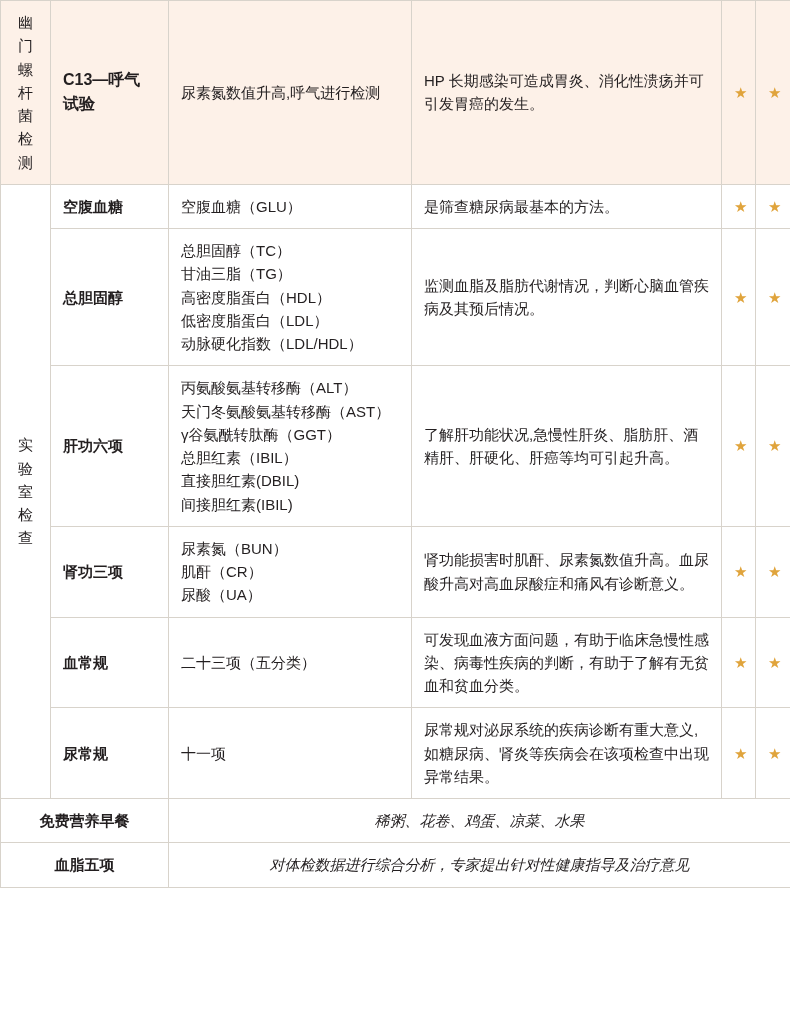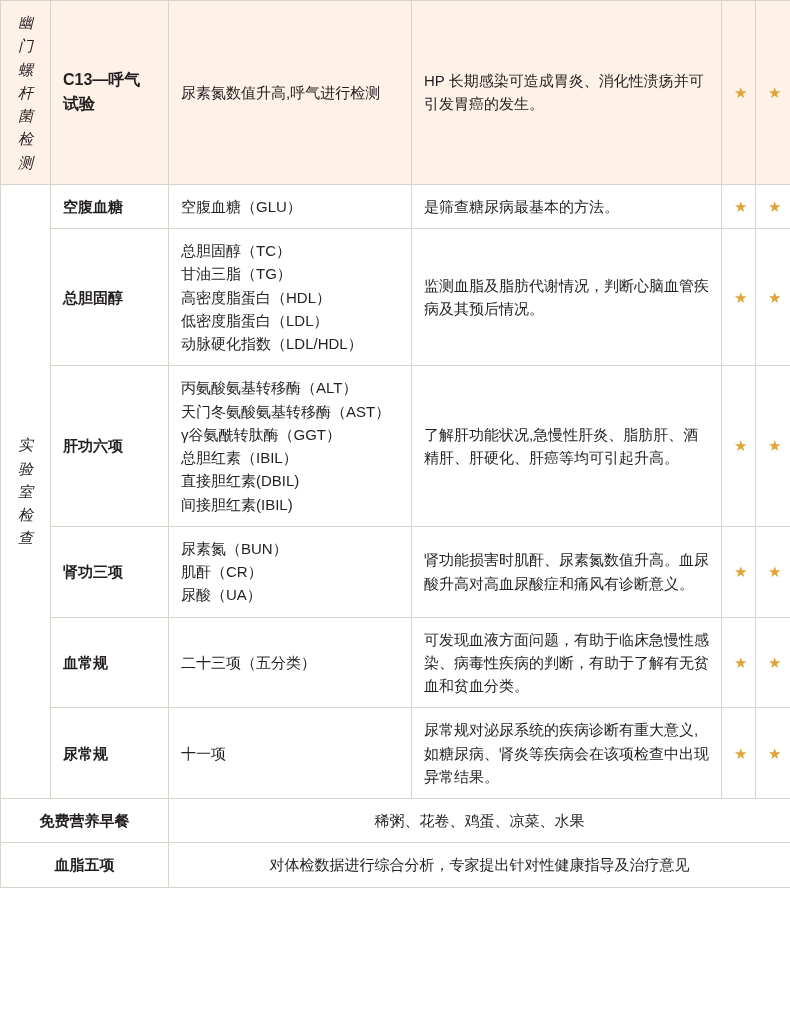--- a/index.html
+++ b/index.html
@@ -34,21 +34,20 @@
   col.c-s1    { width: 34px; }
   col.c-s2    { width: 35px; }
 
   td.cat {
     text-align: center;
     font-size: 15px;
     font-weight: 400;
     line-height: 1.5;
     padding: 8px 10px;
     letter-spacing: 0.5px;
-    font-style: italic;
   }
   td.cat .vtext {
     display: block;
     width: 1em;
     margin: 0 auto;
     word-break: break-all;
     white-space: normal;
   }
   td.name {
     font-weight: bold;
@@ -79,20 +78,21 @@
   tr.hp td.name { font-size: 16px; }
 
   td.full-name {
     text-align: center;
     font-weight: bold;
     font-size: 15.5px;
   }
   td.full-val {
     text-align: center;
     font-size: 15px;
+    font-style: italic;
   }
 </style>
 </head>
 <body>
 
 <table class="exam">
   <colgroup>
     <col class="c-cat">
       <col class="c-name">
       <col class="c-items">

